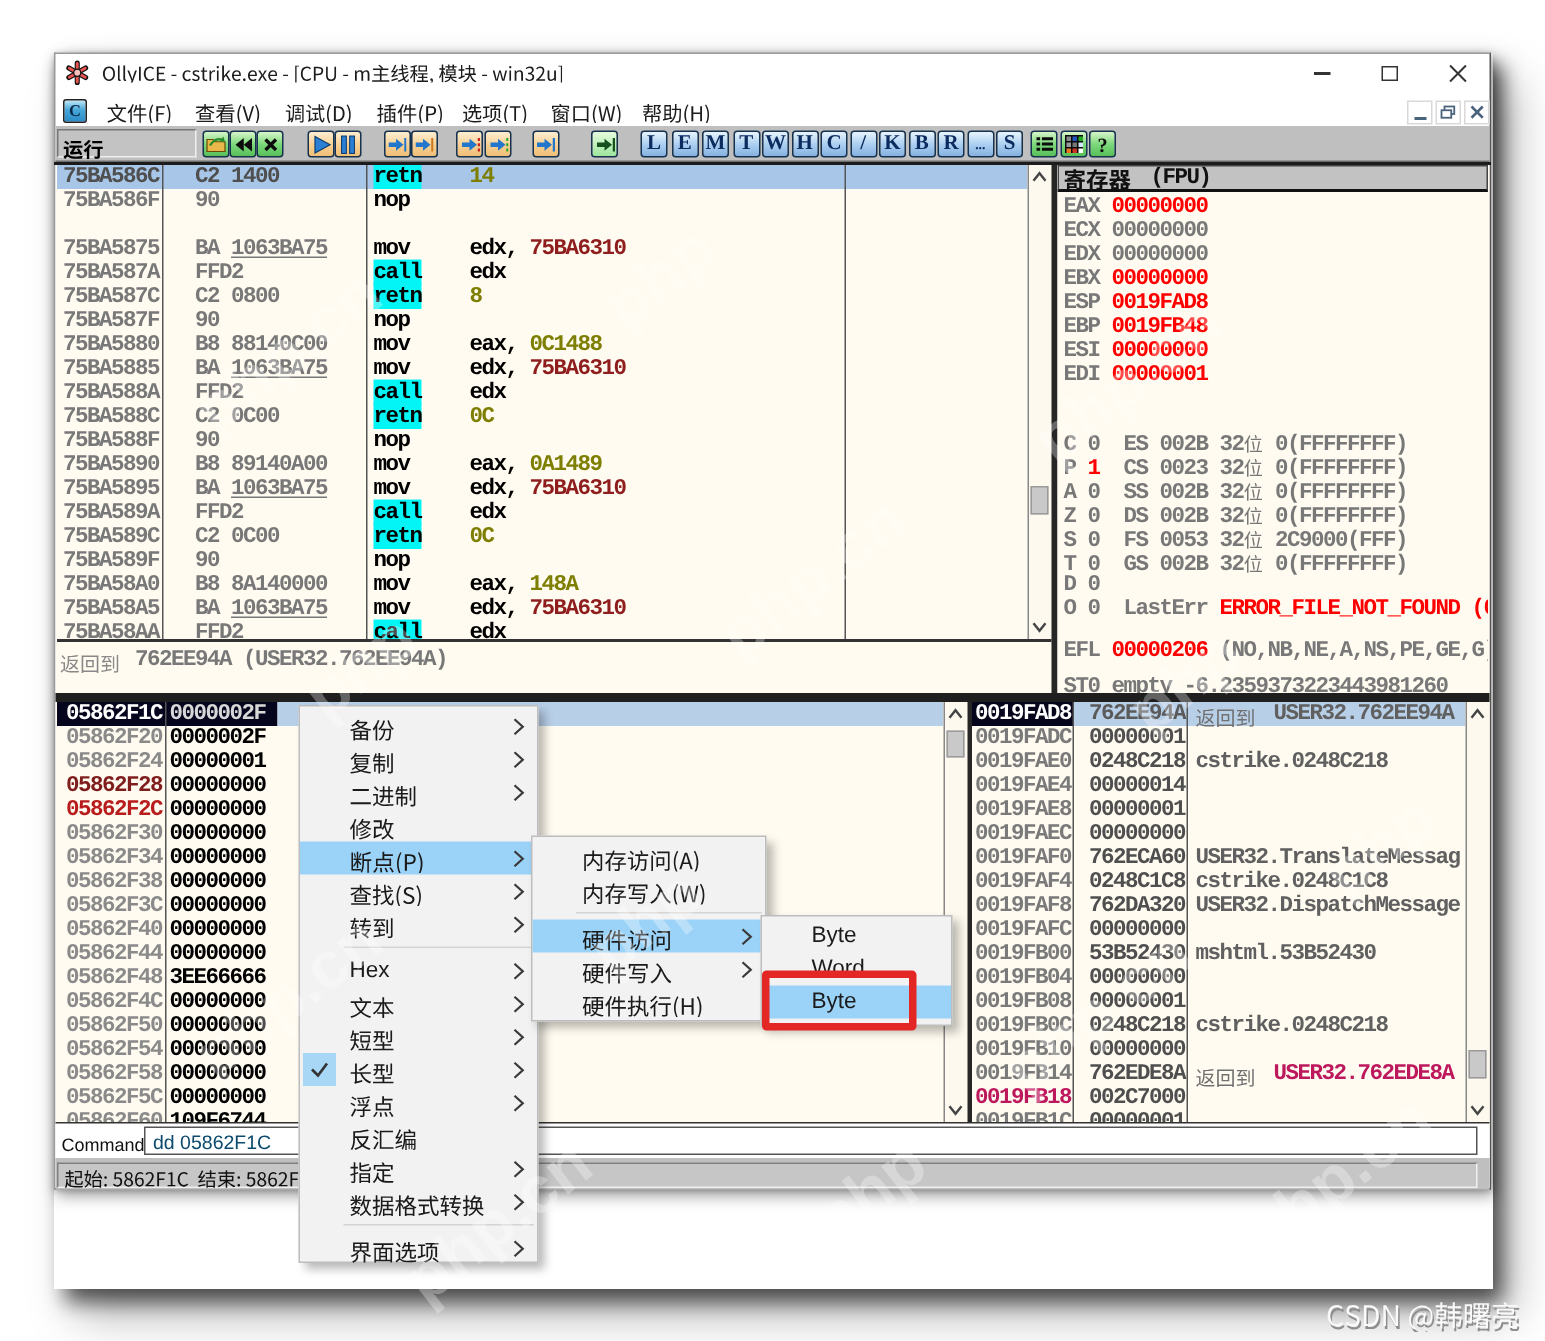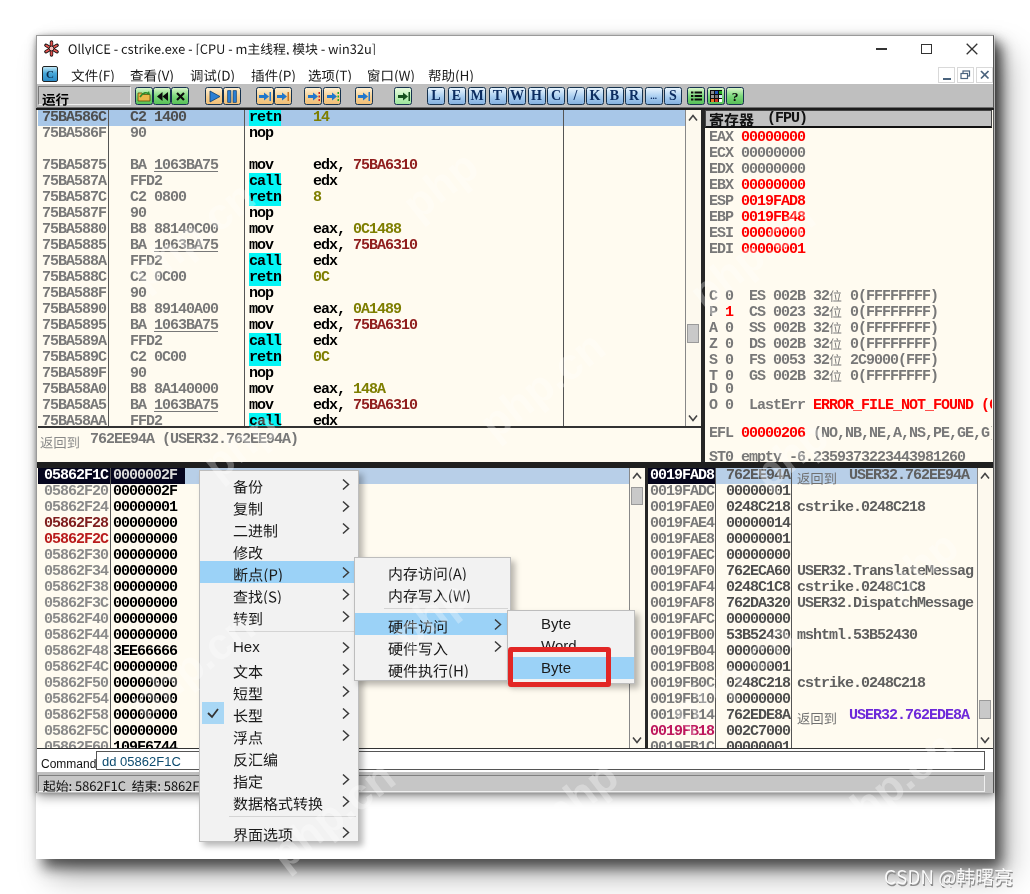--- a/index.html
+++ b/index.html
@@ -607,21 +607,21 @@
       <div class="row" style="top:224px">
         <span class="abs mono" style="left:2px;color:#7a7a7a">0019FB10</span>
         <span class="abs mono" style="left:78px;color:#4f4f4f">00000000</span>
       </div>
       <div class="row" style="top:240px">
         <span class="abs mono" style="left:2px;color:#7a7a7a">0019FB14</span>
         <span class="abs mono" style="left:78px;color:#4f4f4f">762EDE8A</span>
         <span class="abs" style="left:149px;top:0"><svg width="40" height="17" viewBox="0 0 40.5 16.9" style="vertical-align:top">
             <path transform="translate(0,0)" fill="#707070" d="M3.4 9.4V14.5H2.4V10.3H0.6V9.4ZM1 5.3 1.8 4.8Q2.1 5.1 2.5 5.5Q2.8 5.9 3.2 6.3Q3.5 6.6 3.7 6.9L2.9 7.5Q2.7 7.2 2.3 6.8Q2 6.5 1.7 6.1Q1.3 5.7 1 5.3ZM5.8 7.8H11.3V8.7H5.8ZM5.2 5.3H6.2V8.3Q6.2 9 6.1 9.7Q6.1 10.5 5.9 11.3Q5.7 12.2 5.4 12.9Q5.1 13.7 4.6 14.3Q4.5 14.2 4.3 14.1Q4.2 14 4 13.9Q3.9 13.8 3.7 13.8Q4.4 13 4.7 12.0Q5 11 5.1 10.1Q5.2 9.1 5.2 8.3ZM11.1 7.8H11.3L11.5 7.8L12.1 8.0Q11.8 9.3 11.2 10.3Q10.6 11.3 9.8 12.2Q9 13 8.2 13.6Q7.3 14.2 6.3 14.6Q6.2 14.4 6 14.1Q5.9 13.9 5.7 13.7Q6.6 13.4 7.4 12.9Q8.3 12.3 9 11.6Q9.7 10.9 10.3 10.0Q10.8 9 11.1 8.0ZM11.7 4.5 12.5 5.3Q11.6 5.6 10.4 5.8Q9.2 5.9 7.9 6.0Q6.7 6.1 5.5 6.2Q5.5 6 5.4 5.7Q5.3 5.5 5.2 5.3Q6.1 5.3 7 5.2Q7.9 5.1 8.7 5.0Q9.6 4.9 10.4 4.8Q11.1 4.7 11.7 4.5ZM6.5 10.1 7.2 9.5Q7.8 10 8.5 10.6Q9.2 11.2 9.9 11.7Q10.6 12.3 11.2 12.9Q11.8 13.4 12.3 13.8L11.5 14.5Q11.1 14.1 10.5 13.6Q9.9 13 9.2 12.4Q8.5 11.8 7.8 11.2Q7.1 10.6 6.5 10.1ZM2.8 14.1Q3.1 14.1 3.5 14.3Q3.8 14.6 4.3 14.9Q5 15.2 5.9 15.3Q6.8 15.4 7.9 15.4Q8.7 15.4 9.6 15.4Q10.5 15.4 11.4 15.3Q12.3 15.2 13 15.2Q12.9 15.3 12.8 15.5Q12.8 15.7 12.7 15.9Q12.7 16.1 12.7 16.2Q12.3 16.2 11.7 16.3Q11.1 16.3 10.4 16.3Q9.7 16.3 9.1 16.4Q8.4 16.4 7.9 16.4Q6.7 16.4 5.8 16.2Q4.8 16.1 4.1 15.7Q3.7 15.5 3.3 15.2Q3 15 2.8 15.0Q2.6 15 2.3 15.2Q2 15.4 1.7 15.8Q1.4 16.1 1.1 16.5L0.4 15.6Q1.1 14.9 1.7 14.5Q2.3 14.1 2.8 14.1Z M18.6 8.9V12.0H21.8V8.9ZM17.6 8.0H22.8V12.9H17.6ZM14.6 4.9H25.9V16.7H24.8V5.9H15.7V16.7H14.6ZM15.2 15.0H25.4V16.0H15.2Z M28.3 11.4H34.6V12.3H28.3ZM31 9.9H31.9V15.1H31.0ZM27.8 15.1Q28.7 15 29.8 14.8Q31 14.6 32.2 14.3Q33.5 14.1 34.8 13.9L34.8 14.8Q33.6 15 32.4 15.2Q31.2 15.5 30.1 15.7Q29 15.9 28.1 16.1ZM28 5.2H34.9V6.1H28.0ZM32.1 7 32.9 6.5Q33.2 7 33.6 7.5Q34 8.1 34.4 8.6Q34.7 9.1 34.9 9.5L34.1 10.0Q33.9 9.6 33.6 9.1Q33.3 8.5 32.9 8.0Q32.5 7.4 32.1 7.0ZM35.7 5.5H36.6V13.7H35.7ZM38.3 4.5H39.3V15.2Q39.3 15.6 39.2 15.9Q39.1 16.1 38.8 16.3Q38.4 16.4 37.9 16.4Q37.4 16.5 36.6 16.5Q36.6 16.2 36.5 15.9Q36.4 15.6 36.3 15.4Q36.9 15.5 37.4 15.5Q37.9 15.5 38 15.5Q38.2 15.5 38.3 15.4Q38.3 15.3 38.3 15.2ZM28.6 9.7Q28.6 9.6 28.5 9.4Q28.5 9.3 28.4 9.1Q28.3 8.9 28.3 8.8Q28.4 8.7 28.6 8.6Q28.7 8.4 28.9 8.2Q29 8 29.3 7.6Q29.6 7.2 29.9 6.6Q30.2 6 30.4 5.4L31.4 5.8Q31.1 6.4 30.7 7.0Q30.4 7.7 30 8.2Q29.6 8.8 29.2 9.2V9.2Q29.2 9.2 29.1 9.3Q29 9.3 28.9 9.4Q28.8 9.5 28.7 9.6Q28.6 9.6 28.6 9.7ZM28.6 9.7 28.6 9 29.1 8.7 33.7 8.3Q33.7 8.5 33.9 8.7Q34 8.9 34.1 9.1Q32.7 9.2 31.8 9.3Q30.8 9.4 30.3 9.5Q29.7 9.5 29.4 9.6Q29 9.6 28.9 9.6Q28.7 9.7 28.6 9.7Z"></path>
           </svg></span>
-        <span class="abs mono" style="left:201px;color:#6d28d9">USER32.762EDE8A</span>
+        <span class="abs mono" style="left:201px;color:#be185d">USER32.762EDE8A</span>
       </div>
       <div class="row" style="top:256px">
         <span class="abs mono" style="left:2px;color:#be185d">0019FB18</span>
         <span class="abs mono" style="left:78px;color:#4f4f4f">002C7000</span>
       </div>
       <div class="row" style="top:272px">
         <span class="abs mono" style="left:2px;color:#7a7a7a">0019FB1C</span>
         <span class="abs mono" style="left:78px;color:#4f4f4f">00000001</span>
       </div>
     </div>

